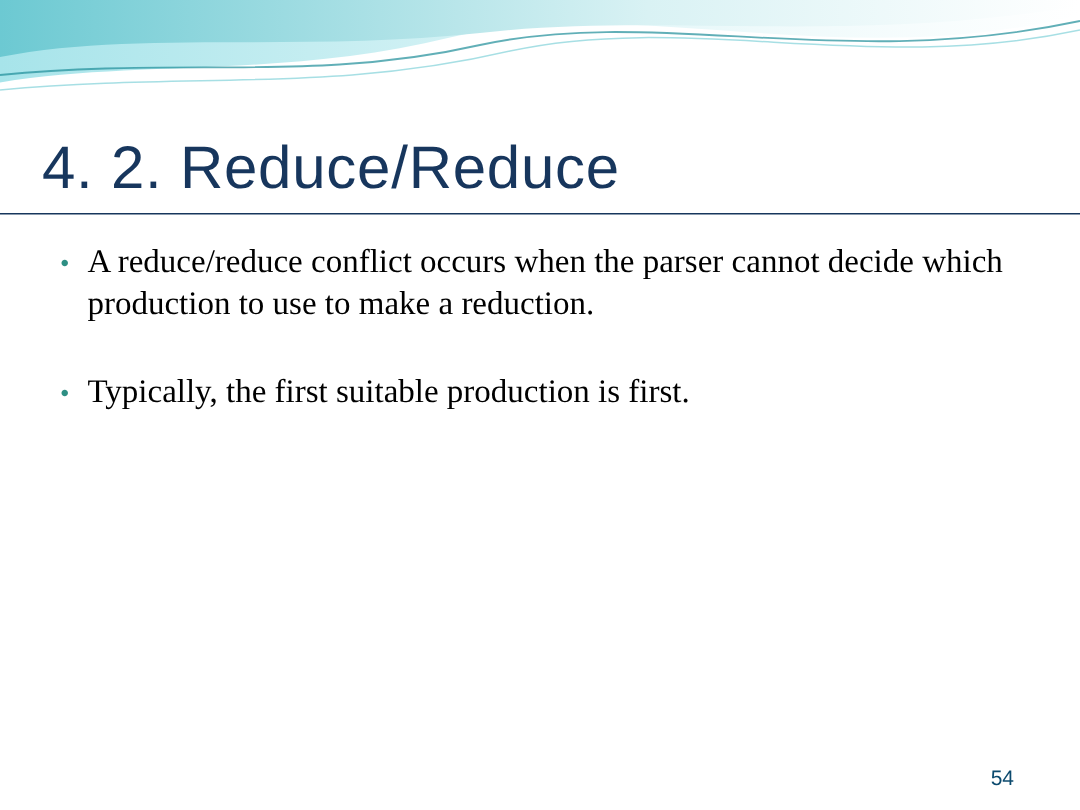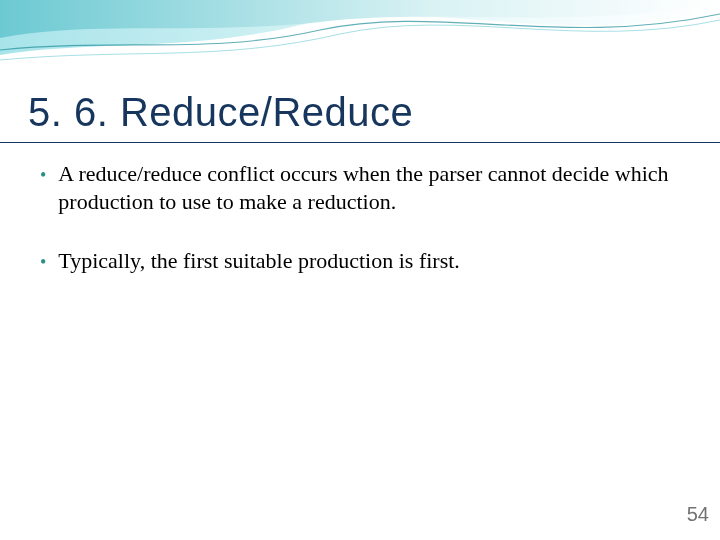--- a/index.html
+++ b/index.html
@@ -51,23 +51,23 @@
     color: #2e8f84;
     font-size: 18px;
     margin-right: 12px;
     margin-top: 4px;
     flex-shrink: 0;
   }
   .bullet .text { flex: 1; font-family: Liberation Serif, serif; }
   .page-number {
     position: absolute;
     bottom: 14px;
-    right: 11px;
-    font-size: 20px;
-    color: #737373;
+    right: 44px;
+    font-size: 14px;
+    color: #0c4a6e;
     font-family: "Segoe UI", Arial, sans-serif;
   }
 </style>
 </head>
 <body>
 
 <svg class="header-waves" viewBox="0 0 720 90" preserveAspectRatio="none">
   <defs>
     <linearGradient id="g1" x1="0" y1="0" x2="1" y2="0">
       <stop offset="0%" stop-color="#6cc9d2"></stop>
@@ -79,21 +79,21 @@
       <stop offset="70%" stop-color="#eefafb"></stop>
       <stop offset="100%" stop-color="#ffffff"></stop>
     </linearGradient>
   </defs>
   <path d="M0,0 L720,0 L720,10 C560,50 420,-5 300,25 C190,52 90,40 0,55 Z" fill="url(#g2)"></path>
   <path d="M0,0 L720,0 L720,4 C560,30 440,8 320,22 C200,35 90,20 0,38 Z" fill="url(#g1)"></path>
   <path d="M0,50 C120,38 210,55 320,30 C440,4 560,48 720,14" fill="none" stroke="#1e8d99" stroke-width="1.2" opacity="0.7"></path>
   <path d="M0,60 C130,48 220,62 340,34 C460,8 580,50 720,20" fill="none" stroke="#6cc9d2" stroke-width="1" opacity="0.6"></path>
 </svg>
 
-<h1 class="title">5. 6.  Reduce/Reduce</h1>
+<h1 class="title">4. 2.  Reduce/Reduce</h1>
 <div class="title-underline"></div>
 
 <div class="content">
   <div class="bullet">
     <span class="dot">•</span>
     <span class="text">A reduce/reduce conflict occurs when the parser cannot decide which production to use to make a reduction.</span>
   </div>
   <div class="bullet">
     <span class="dot">•</span>
     <span class="text">Typically, the first suitable production is first.</span>

